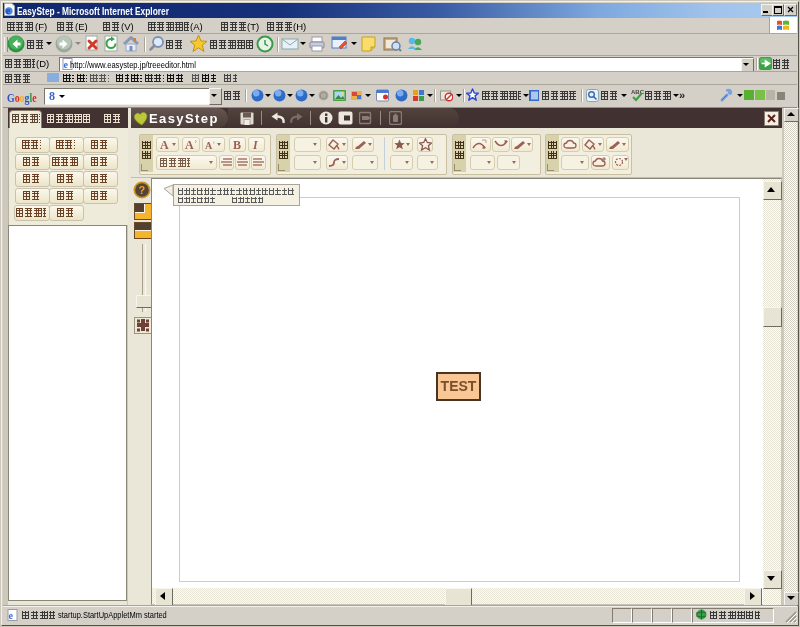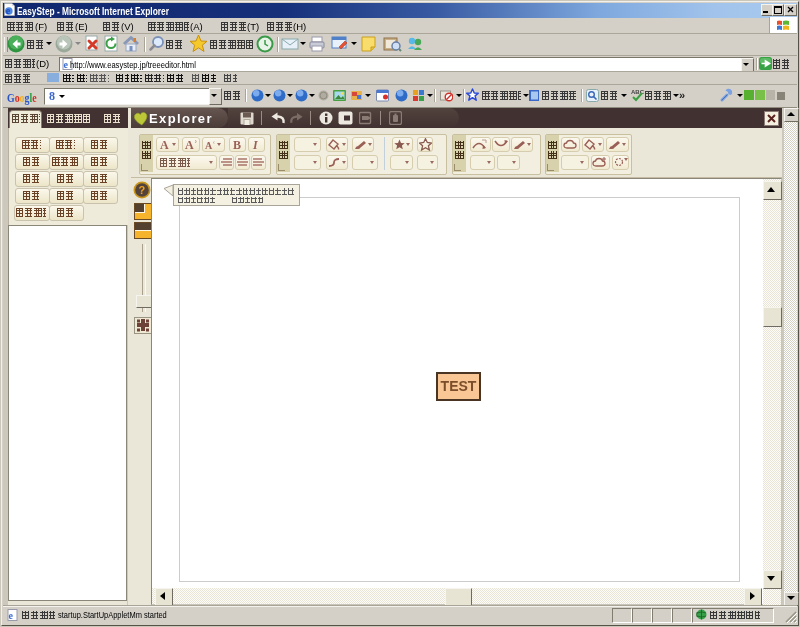--- a/index.html
+++ b/index.html
@@ -367,21 +367,21 @@
  <rect x="3" y="11.5" width="3" height="3" fill="#6e4238"></rect>
     <rect x="12" y="11.5" width="3" height="3" fill="#6e4238"></rect>
 </svg>
 
 <div class="a" style="left:131px;top:108px;width:651px;height:20px;background:#413231"></div>
 <div class="a" style="left:131px;top:108px;width:97px;height:20px;background:linear-gradient(#665550,#4a3c38);border-radius:0 10px 10px 0"></div>
 <div class="a" style="left:228px;top:108px;width:231px;height:20px;background:linear-gradient(#52433e,#413231);border-radius:0 10px 10px 0"></div>
 <svg class="a" style="left:133px;top:111px" width="16" height="15" viewBox="0 0 16 15">
  <path d="M8 14 C2 9.5 0.5 5.5 2.7 3 C4.6 1 7 1.7 8 3.6 C9 1.7 11.4 1 13.3 3 C15.5 5.5 14 9.5 8 14 Z" fill="#bcc837" stroke="#94a426" stroke-width=".6" transform="rotate(-8 8 8)"></path>
 </svg>
-<div class="a" style="left:149px;top:111px;font-size:13px;font-weight:bold;color:#fff;letter-spacing:1.4px">Explorer</div>
+<div class="a" style="left:149px;top:111px;font-size:13px;font-weight:bold;color:#fff;letter-spacing:1.4px">EasyStep</div>
 
 <svg class="a" style="left:240px;top:112px" width="14" height="13" viewBox="0 0 14 13">
  <rect x="0.5" y="0.5" width="13" height="12" rx="1" fill="#ded9ce"></rect>
  <rect x="3" y="0.5" width="8" height="5" fill="#6a5a52"></rect>
     <rect x="3.5" y="7" width="7" height="6" fill="#b0a89a"></rect>
  <rect x="4.5" y="8" width="5" height="5" fill="#f0ece2"></rect>
 </svg>
 <div class="a" style="left:261px;top:111px;width:1px;height:14px;background:#9a8c84"></div>
 <svg class="a" style="left:270px;top:112px" width="16" height="13" viewBox="0 0 16 13">
  <path d="M13.5 11 Q14.5 5 8 4.5 L5 4.5" fill="none" stroke="#ece8e0" stroke-width="2.4"></path>

